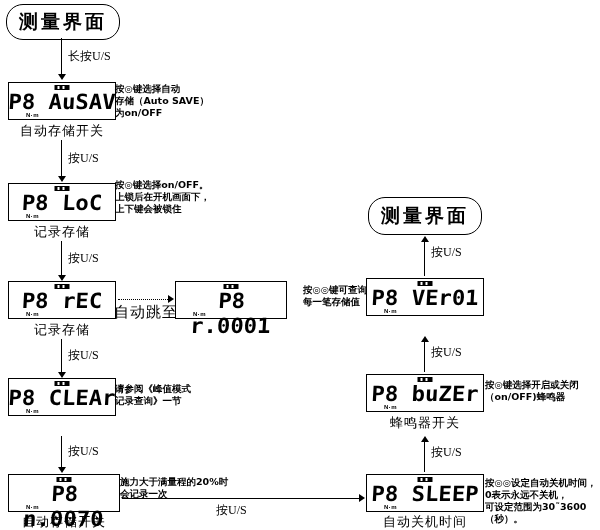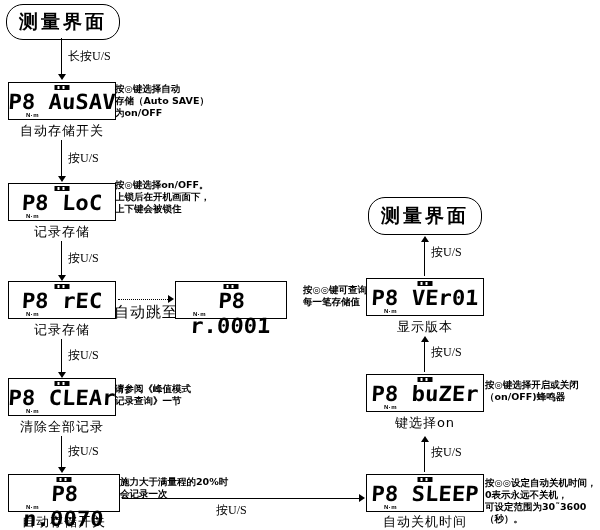--- a/index.html
+++ b/index.html
@@ -145,21 +145,20 @@
 
   <div class="vline" style="left:61px;top:339px;height:36px;"></div>
   <div class="arrow-d" style="left:58px;top:372px;"></div>
   <div class="lbl" style="left:68px;top:347px;">按U/S</div>
 
   <div class="lcd" style="left:8px;top:378px;width:108px;height:38px;">
     <div class="topbar"></div>
     <div class="seg">P8 CLEAr</div>
     <div class="unit">N·m</div>
   </div>
-  <div class="caption" style="left:8px;top:418px;width:108px;">清除全部记录</div>
   <div class="note" style="left:115px;top:383px;width:105px;">请参阅《峰值模式
 记录查询》一节</div>
 
   <div class="vline" style="left:61px;top:436px;height:34px;"></div>
   <div class="arrow-d" style="left:58px;top:467px;"></div>
   <div class="lbl" style="left:68px;top:443px;">按U/S</div>
 
   <div class="lcd" style="left:8px;top:474px;width:112px;height:38px;">
     <div class="topbar"></div>
     <div class="seg">P8 n.0070</div>
@@ -185,34 +184,33 @@
 
   <div class="vline" style="left:424px;top:440px;height:32px;"></div>
   <div class="arrow-u" style="left:421px;top:436px;"></div>
   <div class="lbl" style="left:431px;top:444px;">按U/S</div>
 
   <div class="lcd" style="left:366px;top:374px;width:118px;height:38px;">
     <div class="topbar"></div>
     <div class="seg">P8 buZEr</div>
     <div class="unit">N·m</div>
   </div>
-  <div class="caption" style="left:366px;top:414px;width:118px;">键选择on</div>
+  <div class="caption" style="left:366px;top:414px;width:118px;">蜂鸣器开关</div>
   <div class="note" style="left:485px;top:379px;width:115px;">按◎键选择开启或关闭
 （on/OFF)蜂鸣器</div>
 
   <div class="vline" style="left:424px;top:340px;height:32px;"></div>
   <div class="arrow-u" style="left:421px;top:336px;"></div>
   <div class="lbl" style="left:431px;top:344px;">按U/S</div>
 
   <div class="lcd" style="left:366px;top:278px;width:118px;height:38px;">
     <div class="topbar"></div>
     <div class="seg">P8 VEr01</div>
     <div class="unit">N·m</div>
   </div>
-  <div class="caption" style="left:366px;top:318px;width:118px;">显示版本</div>
 
   <div class="vline" style="left:424px;top:240px;height:36px;"></div>
   <div class="arrow-u" style="left:421px;top:236px;"></div>
   <div class="lbl" style="left:431px;top:244px;">按U/S</div>
 
   <div class="capsule" style="left:368px;top:197px;width:112px;height:36px;">
     <span>测量界面</span>
   </div>
 
 </div>

